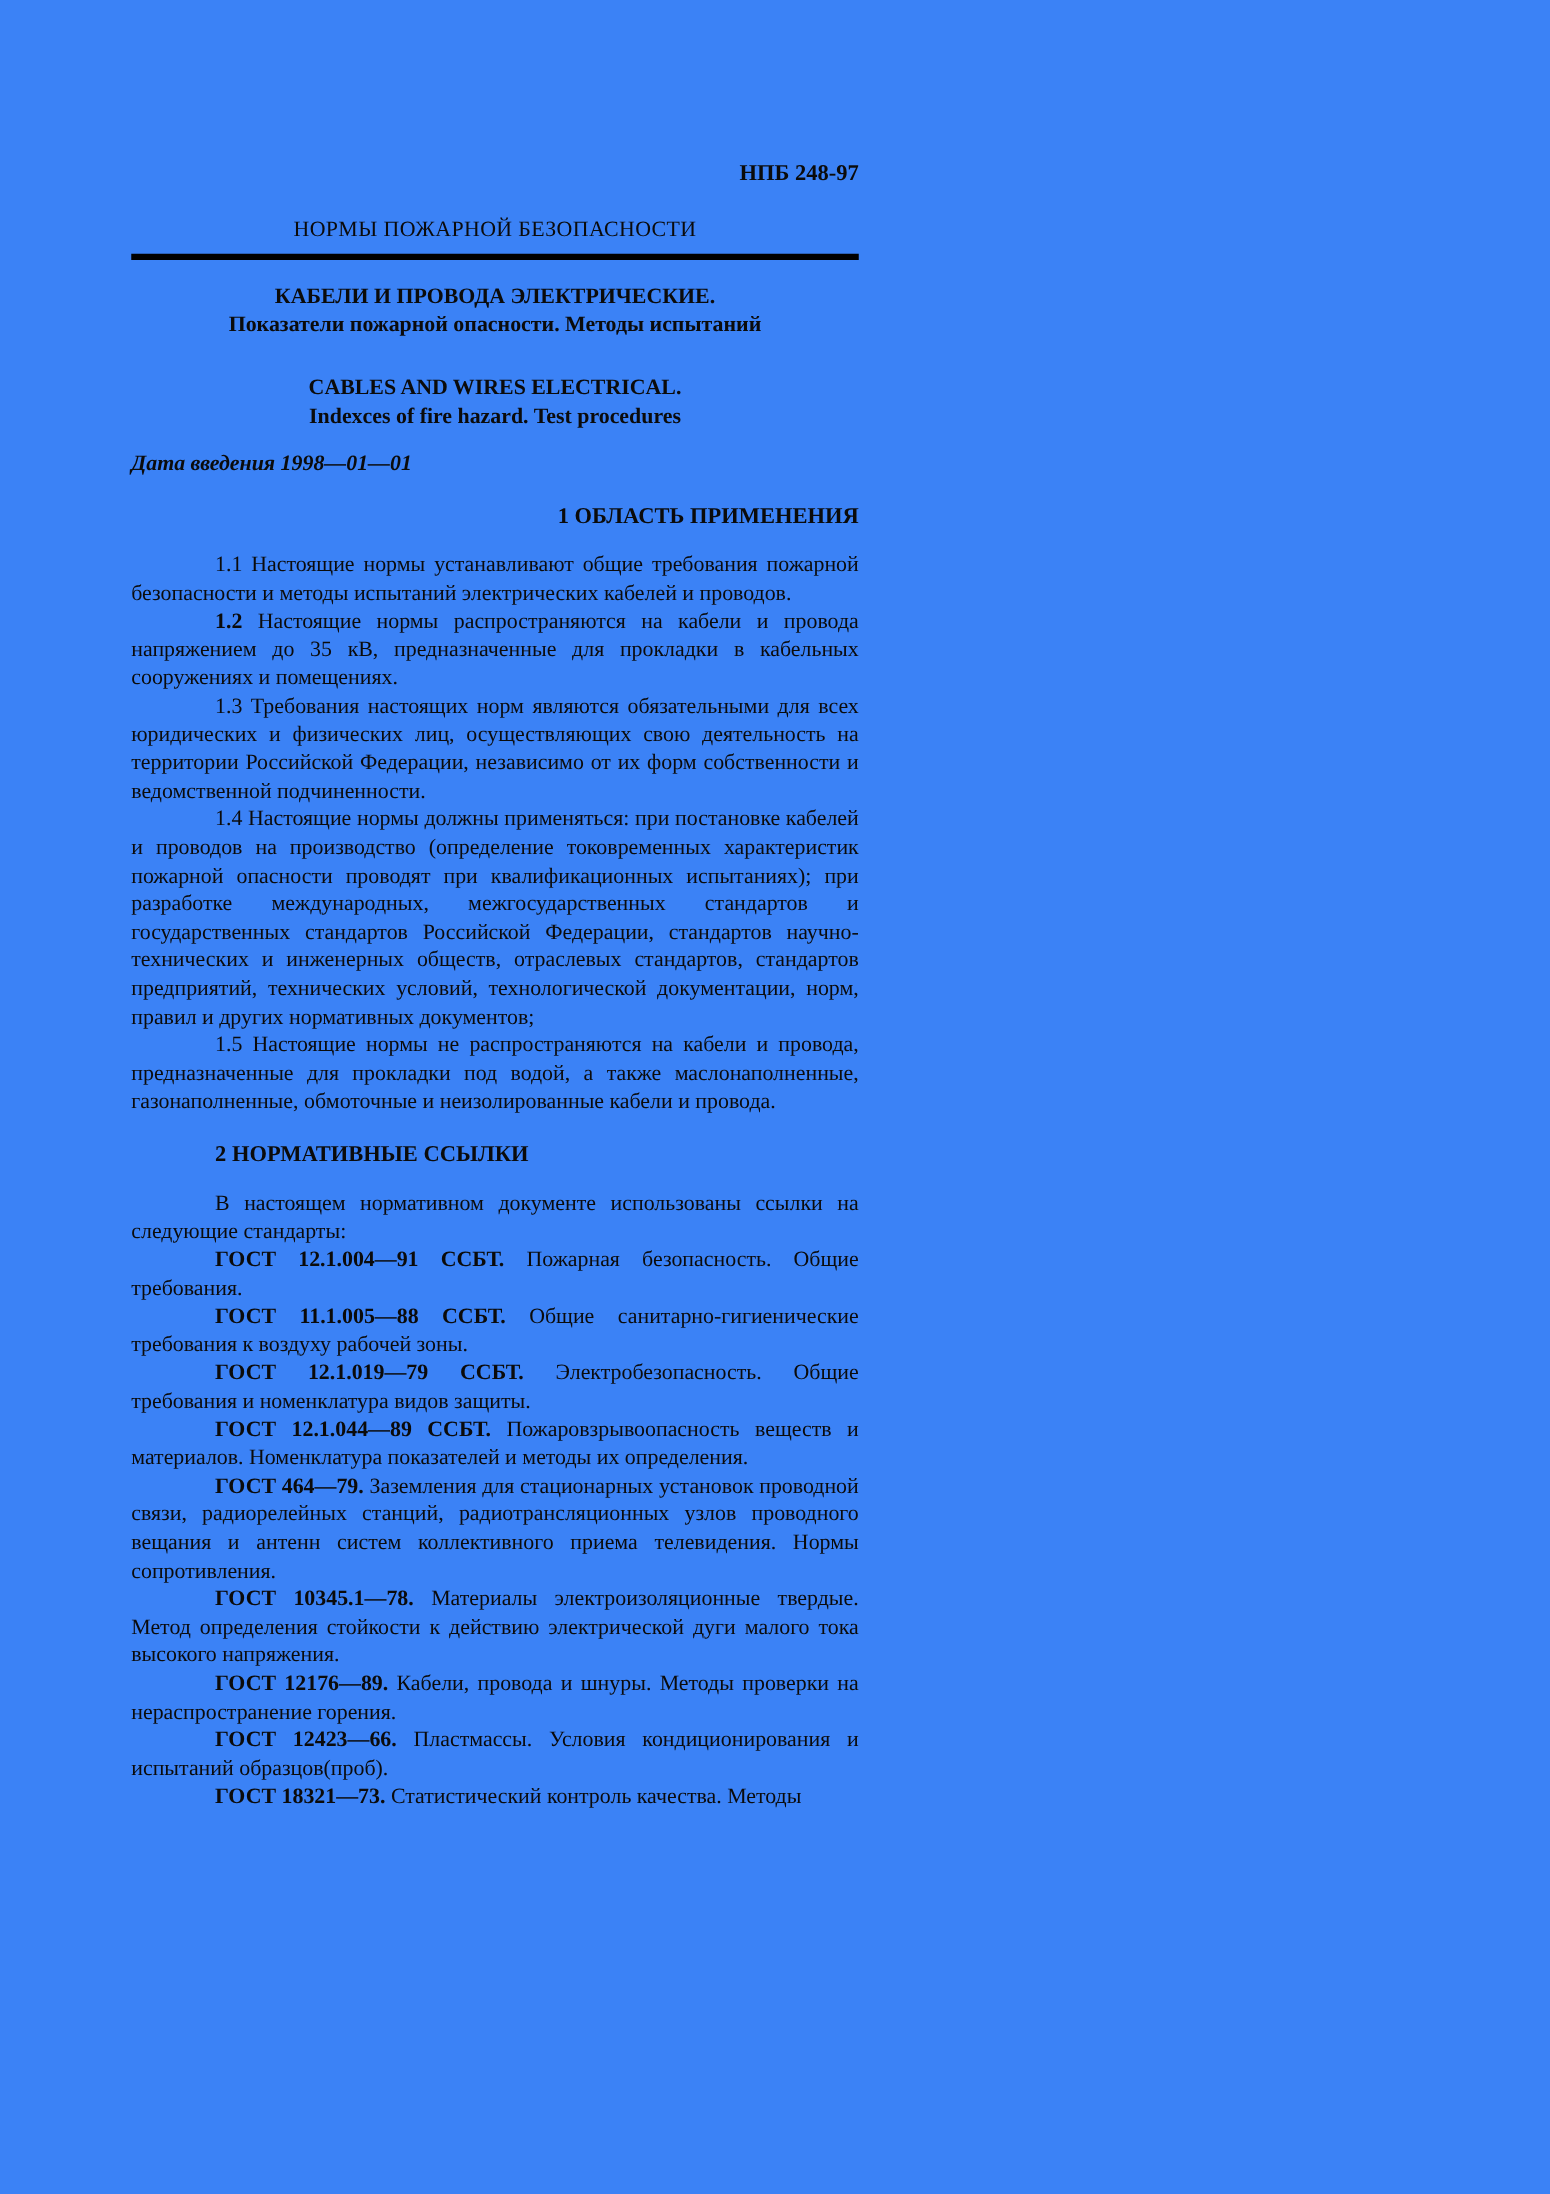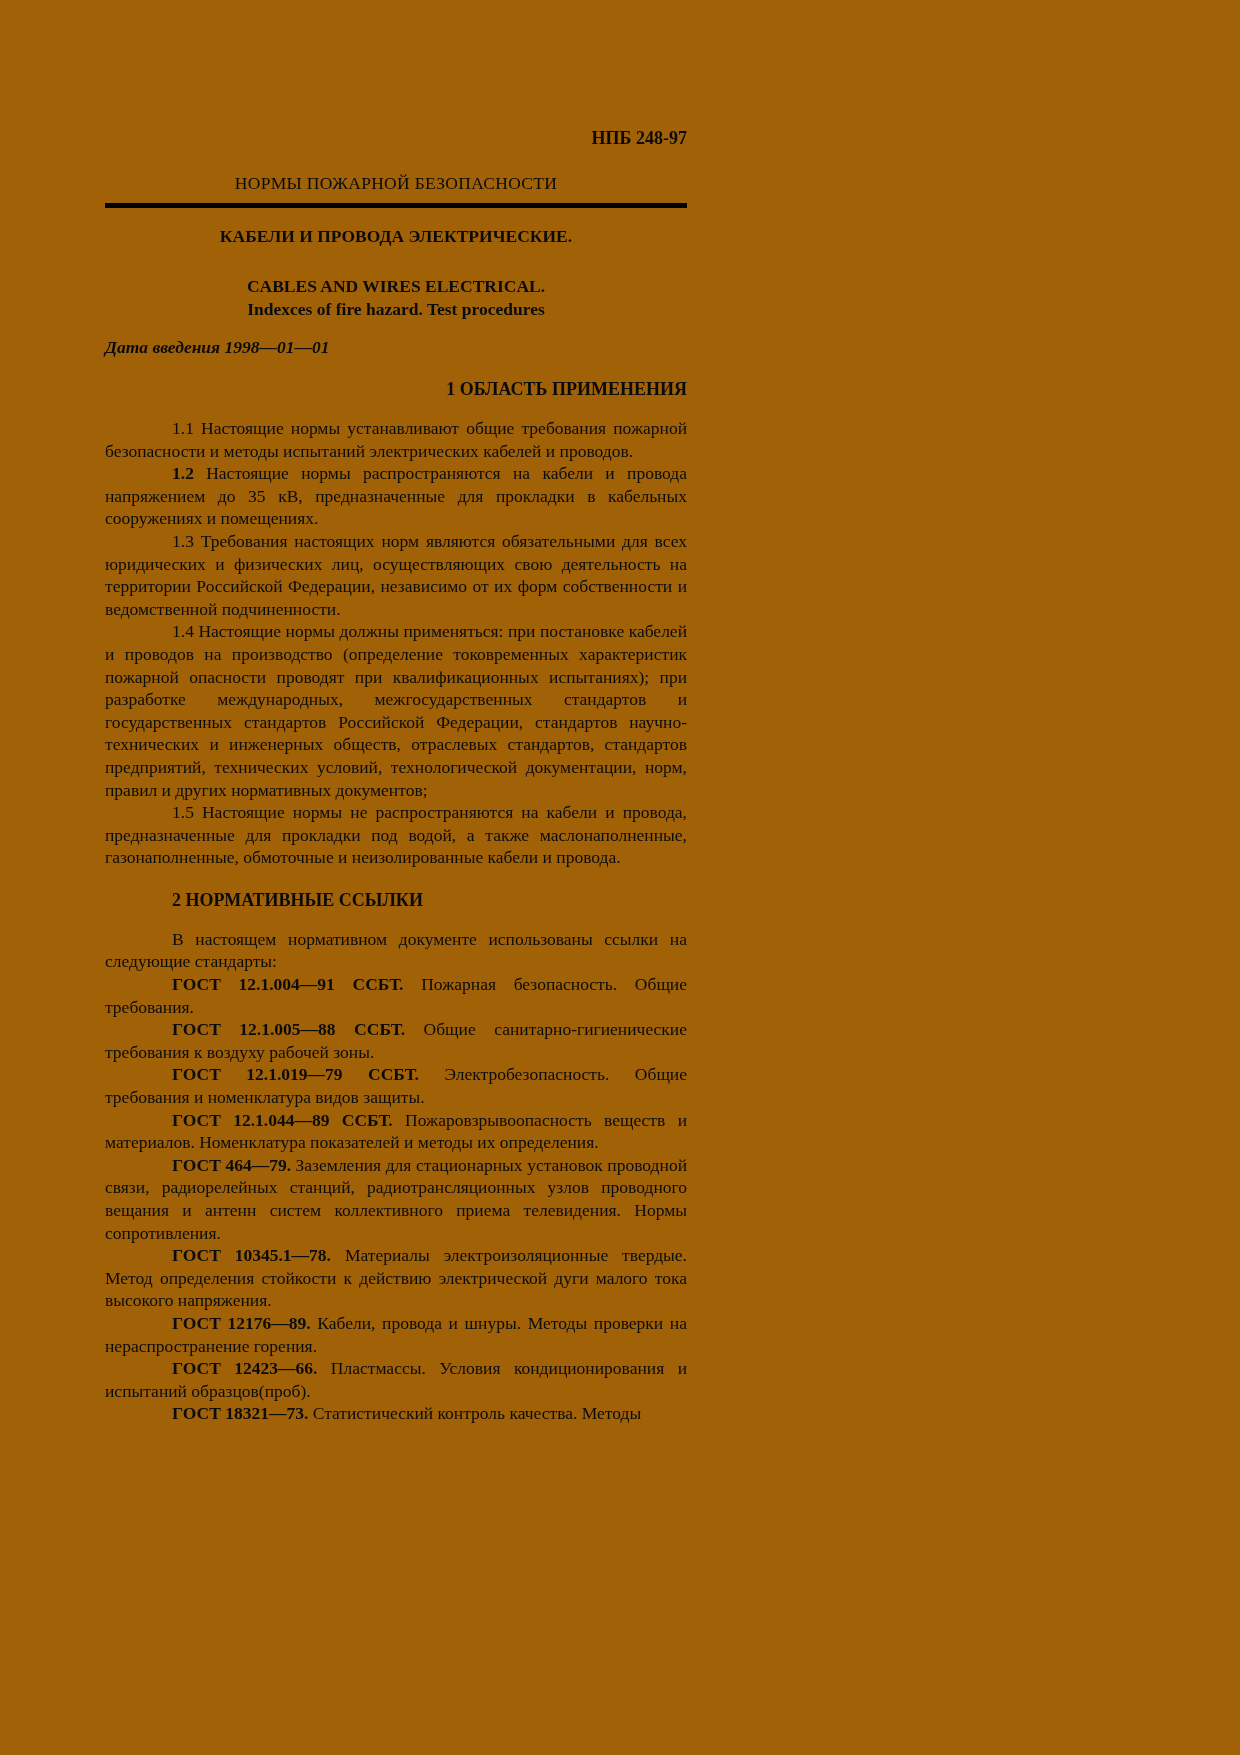--- a/index.html
+++ b/index.html
@@ -1,21 +1,21 @@
 <!DOCTYPE html>
 <html><head>
 <meta charset="utf-8">
 <style>
   html, body { margin: 0; padding: 0; }
   body { background: #ffffff; }
   .page {
     position: relative;
     width: 1240px;
     height: 1755px;
-    background: #a16207;
+    background: #3b82f6;
     font-family: "Liberation Serif", "DejaVu Serif", serif;
     color: #0b0b0b;
     overflow: hidden;
   }
   .content {
     position: absolute;
     left: 105px;
     top: 128px;
     width: 582px;
   }
@@ -75,20 +75,21 @@
   <div class="content">
 
     <div class="doc-code">НПБ 248-97</div>
 
     <div class="doc-header">НОРМЫ ПОЖАРНОЙ БЕЗОПАСНОСТИ</div>
 
     <div class="rule"></div>
 
     <div class="title title-ru">
       <div>КАБЕЛИ И ПРОВОДА ЭЛЕКТРИЧЕСКИЕ.</div>
+      <div>Показатели пожарной опасности. Методы испытаний</div>
     </div>
 
     <div class="title title-en">
       <div>CABLES AND WIRES ELECTRICAL.</div>
       <div>Indexces of fire hazard. Test procedures</div>
     </div>
 
     <div class="date">Дата введения 1998—01—01</div>
 
     <div class="section-heading first">1 ОБЛАСТЬ ПРИМЕНЕНИЯ</div>
@@ -103,21 +104,21 @@
 
 
     <p class="body"><span class="lead"></span><span>1.5 Настоящие нормы не распространяются на кабели и провода, предназначенные для прокладки под водой, а также маслонаполненные, газонаполненные, обмоточные и неизолированные кабели и провода.</span></p>
 
     <div class="section-heading">2 НОРМАТИВНЫЕ ССЫЛКИ</div>
 
     <p class="body">В настоящем нормативном документе использованы ссылки на следующие стандарты:</p>
 
     <p class="body"><span class="lead">ГОСТ 12.1.004—91 ССБТ.</span><span> Пожарная безопасность. Общие требования.</span></p>
 
-    <p class="body"><span class="lead">ГОСТ 12.1.005—88 ССБТ.</span><span> Общие санитарно-гигиенические требования к воздуху рабочей зоны.</span></p>
+    <p class="body"><span class="lead">ГОСТ 11.1.005—88 ССБТ.</span><span> Общие санитарно-гигиенические требования к воздуху рабочей зоны.</span></p>
 
     <p class="body"><span class="lead">ГОСТ 12.1.019—79 ССБТ.</span><span> Электробезопасность. Общие требования и номенклатура видов защиты.</span></p>
 
     <p class="body"><span class="lead">ГОСТ 12.1.044—89 ССБТ.</span><span> Пожаровзрывоопасность веществ и материалов. Номенклатура показателей и методы их определения.</span></p>
 
     <p class="body"><span class="lead">ГОСТ 464—79.</span><span> Заземления для стационарных установок проводной связи, радиорелейных станций, радиотрансляционных узлов проводного вещания и антенн систем коллективного приема телевидения. Нормы сопротивления.</span></p>
 
     <p class="body"><span class="lead">ГОСТ 10345.1—78.</span><span> Материалы электроизоляционные твердые. Метод определения стойкости к действию электрической дуги малого тока высокого напряжения.</span></p>
 
     <p class="body"><span class="lead">ГОСТ 12176—89.</span><span> Кабели, провода и шнуры. Методы проверки на нераспространение горения.</span></p>

